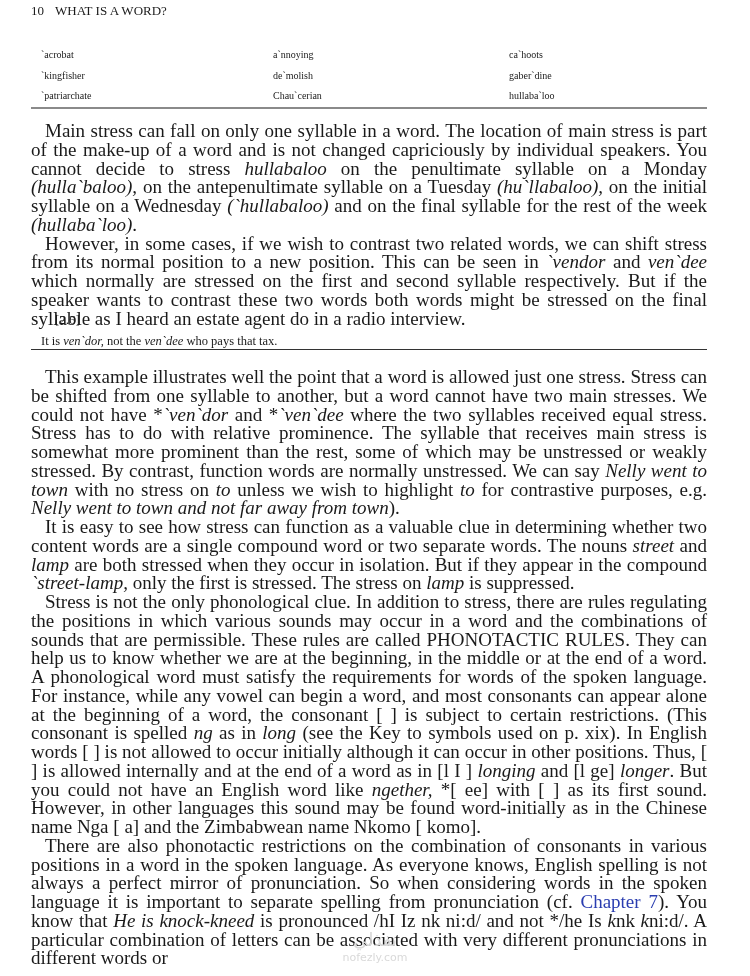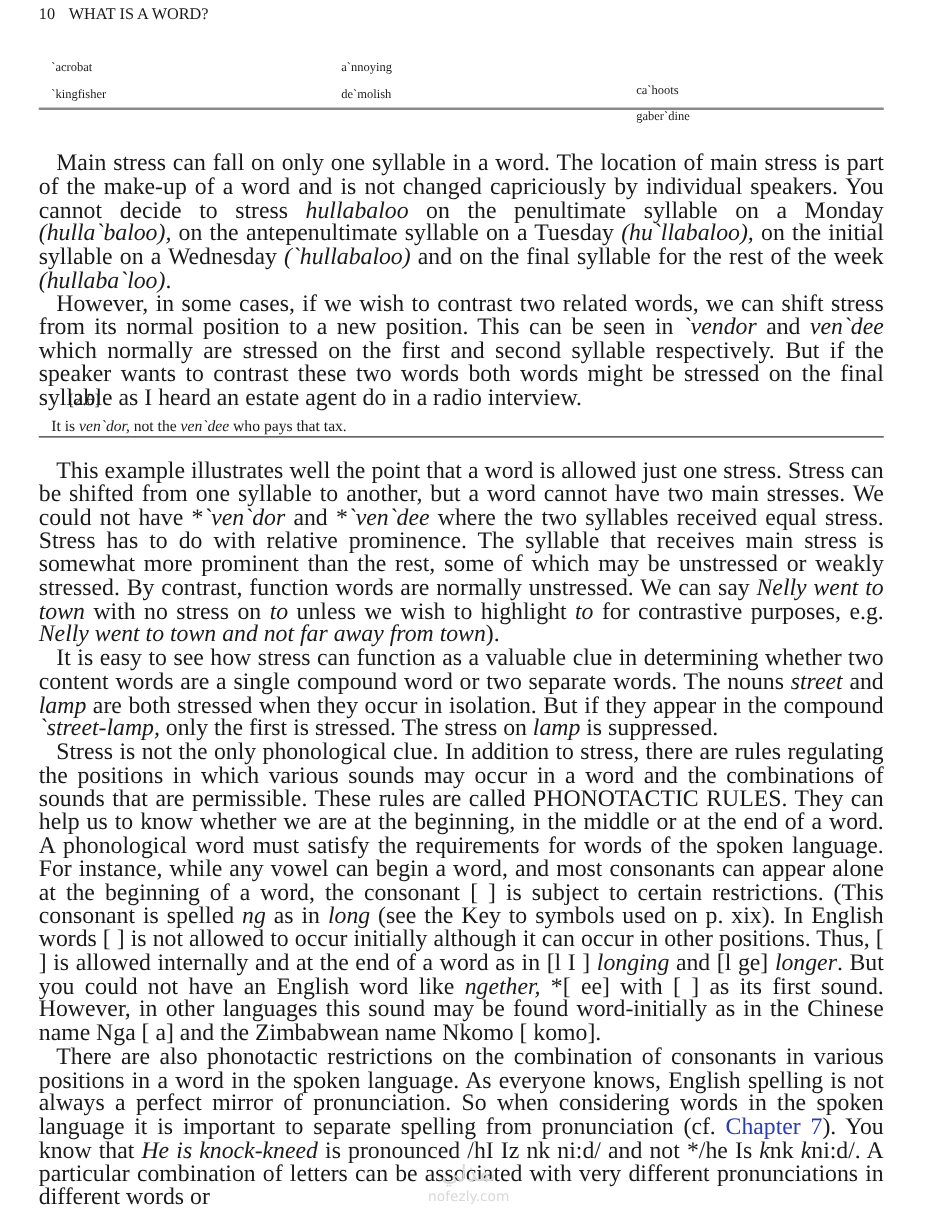--- a/index.html
+++ b/index.html
@@ -11,21 +11,21 @@
     position: absolute; left: 31px; top: 3px; font-size: 13px; letter-spacing: 0;
   }
   .running-head .pnum { margin-right: 8px; }
   .word-table {
     position: absolute; left: 31px; top: 45px; width: 676px;
     border-bottom: 2px solid #8a8a8a; padding-bottom: 0;
   }
   .word-row { display: flex; height: 20.5px; font-size: 10px; line-height: 20.5px; }
   .word-row .c1 { width: 232px; padding-left: 10px; }
   .word-row .c2 { width: 236px; }
-  .word-row .c3 { flex: 1; margin-top: 18px; }
+  .word-row .c3 { flex: 1; }
   .body-text {
     position: absolute; left: 31px; width: 676px; font-size: 19px;
     line-height: 18.75px; text-align: justify;
   }
   .body-text p { margin: 0; text-indent: 14px; }
   .ex-label { position: absolute; left: 31px; top: 312px; font-size: 13px; margin-left: 24px; }
   .ex-line {
     position: absolute; left: 31px; top: 334px; width: 676px; font-size: 12.5px;
     border-bottom: 1.5px solid #333; padding-left: 10px; box-sizing: border-box; height: 16px;
     line-height: 14px;
@@ -51,20 +51,25 @@
   <div class="word-row">
     <span class="c1">`acrobat</span>
     <span class="c2">a`nnoying</span>
     <span class="c3">ca`hoots</span>
   </div>
   <div class="word-row">
     <span class="c1">`kingfisher</span>
     <span class="c2">de`molish</span>
     <span class="c3">gaber`dine</span>
   </div>
+  <div class="word-row">
+    <span class="c1">`patriarchate</span>
+    <span class="c2">Chau`cerian</span>
+    <span class="c3">hullaba`loo</span>
+  </div>
 </div>
 
 <div class="body-text" style="top:122px;">
   <p><span>Main stress can fall on only one syllable in a word. The location of main stress is part of the make-up of a word and is not changed capriciously by individual speakers. You cannot decide to stress </span><i>hullabaloo</i><span> on the penultimate syllable on a Monday </span><i>(hulla`baloo),</i><span> on the antepenultimate syllable on a Tuesday </span><i>(hu`llabaloo),</i><span> on the initial syllable on a Wednesday </span><i>(`hullabaloo)</i><span> and on the final syllable for the rest of the week </span><i>(hullaba`loo)</i><span>.</span></p>
   <p><span>However, in some cases, if we wish to contrast two related words, we can shift stress from its normal position to a new position. This can be seen in </span><i>`vendor</i><span> and </span><i>ven`dee</i><span> which normally are stressed on the first and second syllable respectively. But if the speaker wants to contrast these two words both words might be stressed on the final syllable as I heard an estate agent do in a radio interview.</span></p>
 </div>
 
 <div class="ex-label">[2.6]</div>
 <div class="ex-line"><span>It is </span><i>ven`dor,</i><span> not the </span><i>ven`dee</i><span> who pays that tax.</span></div>
 

